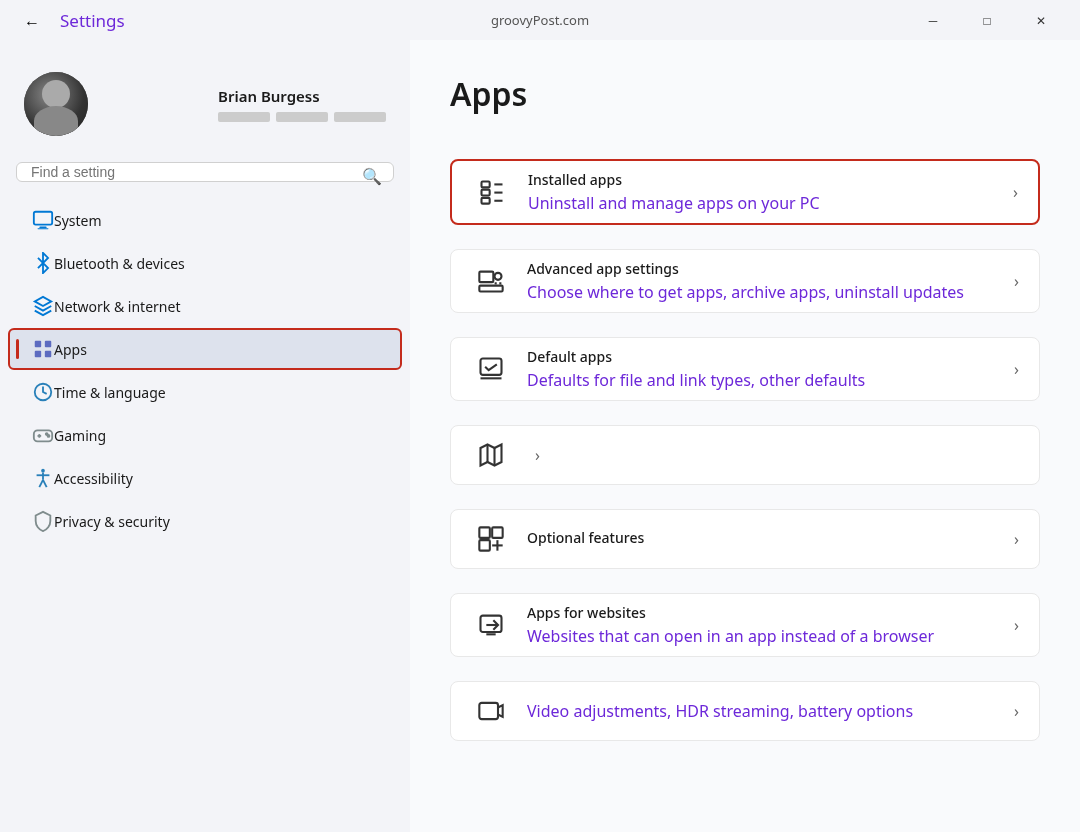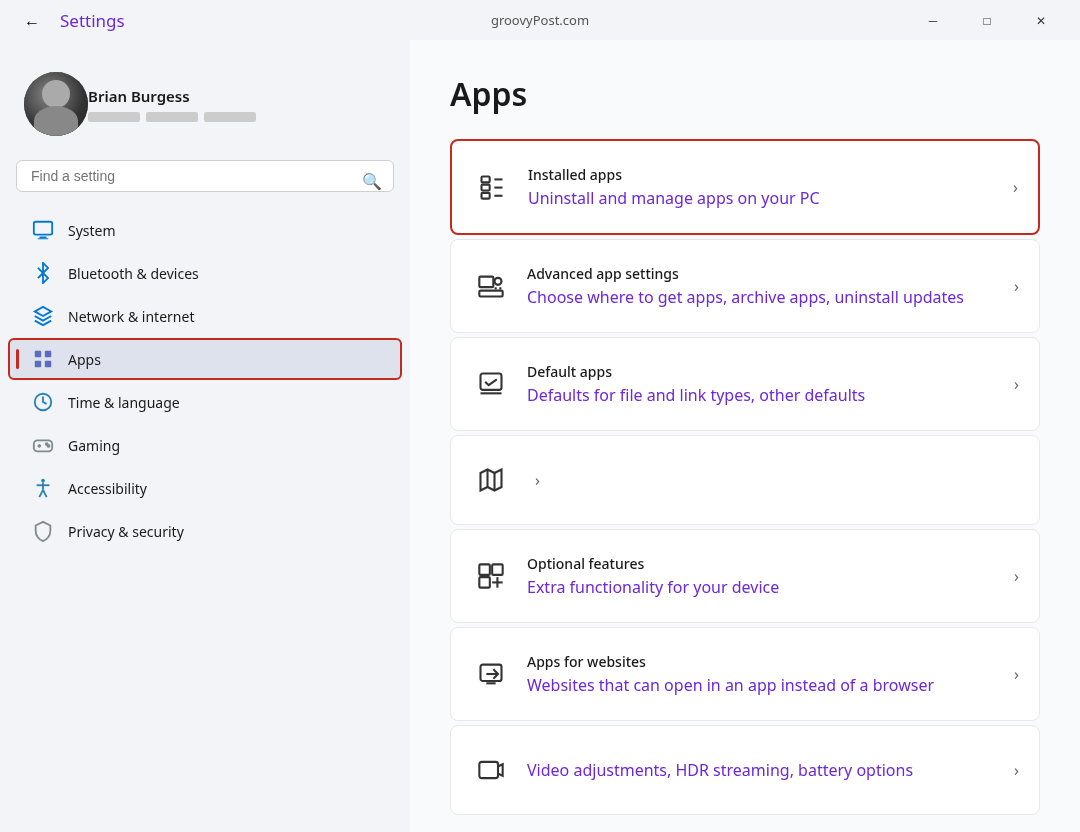--- a/index.html
+++ b/index.html
@@ -69,20 +69,21 @@
       display: flex;
       flex-direction: column;
       padding: 16px 0;
       overflow-y: auto;
       flex-shrink: 0;
     }
     .profile-section {
       display: flex;
       align-items: center;
       padding: 16px 24px 24px;
+      justify-content: space-between;
     }
     .avatar {
       width: 64px;
       height: 64px;
       border-radius: 50%;
       background: #555;
       overflow: hidden;
       flex-shrink: 0;
       position: relative;
     }
@@ -136,21 +137,21 @@
       border-radius: 2px;
     }
 
     
     .search-container {
       padding: 0 16px 16px;
       position: relative;
     }
     .search-input {
       width: 100%;
-      height: 32px;
+      height: 20px;
       background: white;
       border: 1px solid #d0d0d0;
       border-radius: 6px;
       padding: 0 36px 0 14px;
       font-size: 14px;
       color: #555;
       outline: none;
     }
     .search-icon-wrap {
       position: absolute;
@@ -158,21 +159,20 @@
       top: 50%;
       transform: translateY(-65%);
       color: #666;
       font-size: 16px;
     }
 
     
     .nav-item {
       display: flex;
       align-items: center;
-      gap: 14px;
       padding: 10px 24px;
       cursor: pointer;
       font-size: 14px;
       color: #1a1a1a;
       position: relative;
       border-radius: 6px;
       margin: 1px 8px;
     }
     .nav-item.active {
       background: #dde2ed;
@@ -229,24 +229,25 @@
     .settings-list {
       display: flex;
       flex-direction: column;
       gap: 4px;
     }
     .setting-item {
       display: flex;
       align-items: center;
       background: white;
       border-radius: 8px;
-      padding: 24px 20px;
+      padding: 9px 20px;
       cursor: pointer;
       border: 1px solid #e8e8e8;
       transition: background 0.1s;
+      margin-top: 20px;
     }
     .setting-item.highlighted {
       border: 2px solid #c42b1c;
       background: white;
     }
     .setting-icon {
       width: 40px;
       height: 40px;
       display: flex;
       align-items: center;
@@ -483,21 +484,20 @@
           <svg width="28" height="28" viewBox="0 0 24 24" fill="none" stroke="#333" stroke-width="1.8">
             <rect x="2" y="2" width="9" height="9" rx="1"></rect>
             <rect x="13" y="2" width="9" height="9" rx="1"></rect>
             <rect x="2" y="13" width="9" height="9" rx="1"></rect>
             <line x1="13" y1="17.5" x2="22" y2="17.5"></line>
             <line x1="17.5" y1="13" x2="17.5" y2="22"></line>
           </svg>
         </div>
         <div class="setting-text">
           <div class="setting-title">Optional features</div>
-          <div class="setting-desc">Extra functionality for your device</div>
         </div>
         <span class="setting-chevron">›</span>
       </div>
 
       <div class="setting-item">
         <div class="setting-icon">
           <svg width="28" height="28" viewBox="0 0 24 24" fill="none" stroke="#333" stroke-width="1.8">
             <rect x="3" y="4" width="18" height="14" rx="2"></rect>
             <path d="M8 20h8"></path>
             <path d="M14 8l4 4-4 4"></path>

